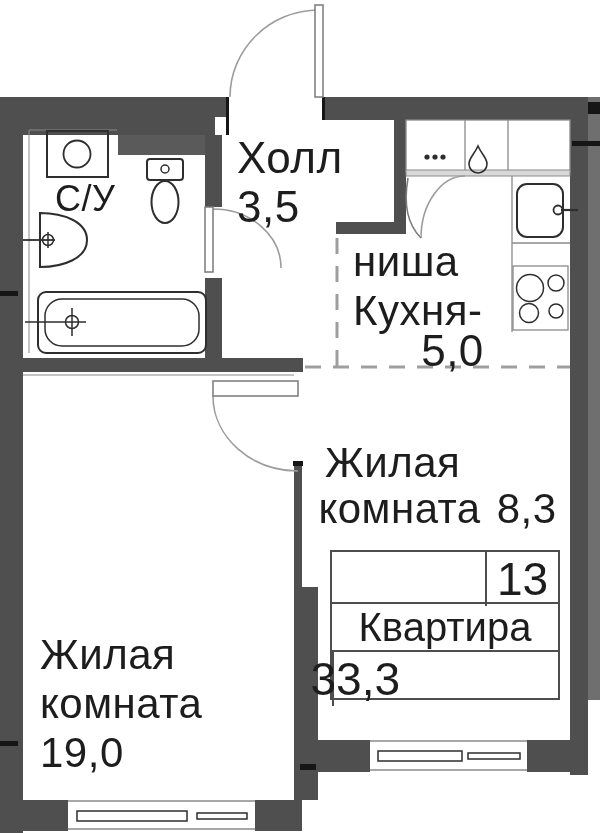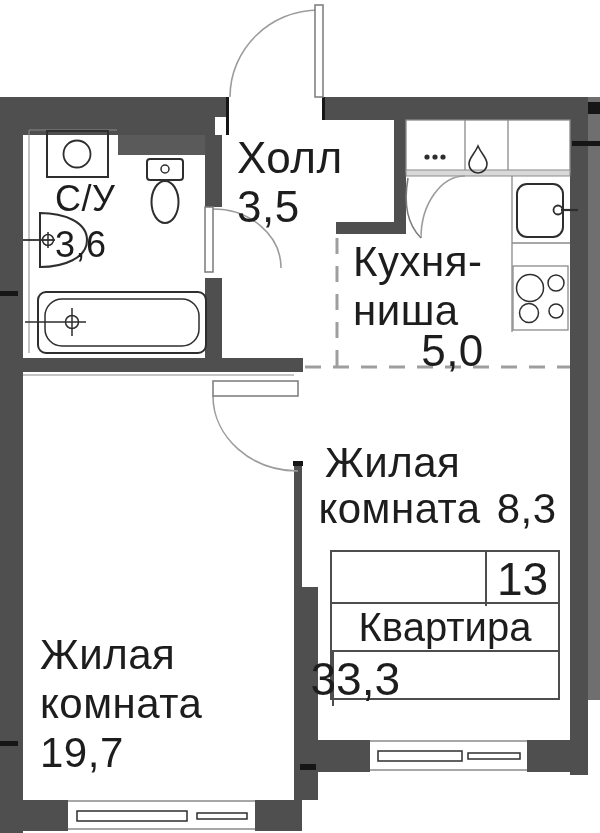--- a/index.html
+++ b/index.html
@@ -155,44 +155,43 @@
     <g>
       <rect x="370" y="740" width="157" height="32" fill="#fff"></rect>
       <path class="thin" d="M 370,741 H 527 M 370,770 H 527" stroke-width="1.5"></path>
       <rect class="stroke" x="378" y="751" width="84" height="10" stroke-width="1.5" fill="#fff"></rect>
       <rect class="stroke" x="468" y="753" width="52" height="6" stroke-width="1.5" fill="#fff"></rect>
     </g>
   </svg>
 
   <div class="label" style="left:55px;top:176px;width:120px;font-size:36px;line-height:46px;">
     <div>С/У</div>
-    <div>3,6</div>
   </div>
 
   <div class="label" style="left:237px;top:133px;width:140px;font-size:44px;">
     <div>Холл</div>
     <div>3,5</div>
   </div>
 
   <div class="label label-left" style="left:353px;top:237px;width:160px;font-size:42px;">
+    <div>ниша</div>
     <div>Кухня-</div>
-    <div>ниша</div>
   </div>
   <div class="label label-right" style="left:400px;top:326px;width:105px;font-size:44px;text-align:center;">5,0</div>
 
   <div class="label" style="left:325px;top:438px;width:155px;font-size:42px;">Жилая</div>
   <div class="label area-inline" style="left:300px;top:484px;width:275px;font-size:42px;">
     <span>комната</span>
     <span>8,3</span>
   </div>
 
   <div class="label" style="left:40px;top:630px;width:230px;font-size:42px;">
     <div>Жилая</div>
     <div>комната</div>
-    <div>19,7</div>
+    <div>19,0</div>
   </div>
 
   <div class="info-table">
     <div class="it-row it-row1">
       <div class="it-cell"></div>
       <div class="it-cell bl fs46">13</div>
     </div>
     <div class="it-row it-row2">
       <div class="it-cell fs40" style="width:100%;">Квартира</div>
     </div>

